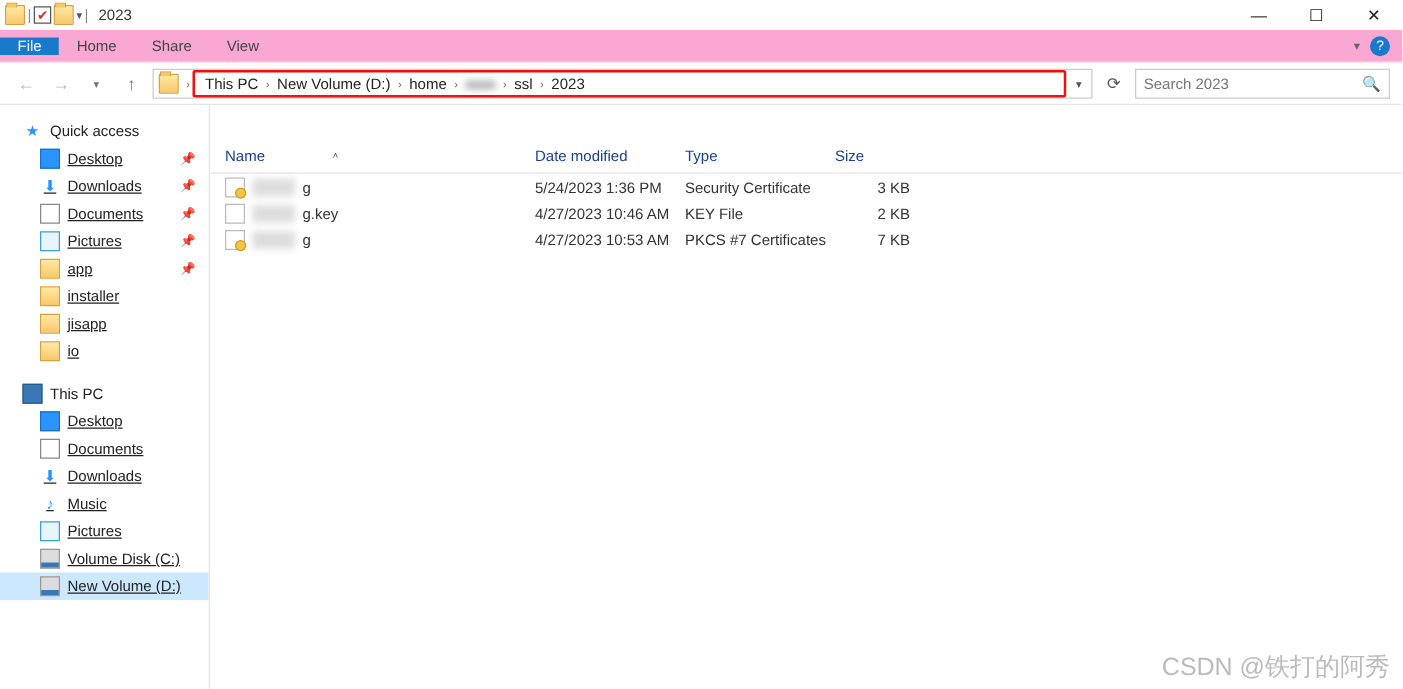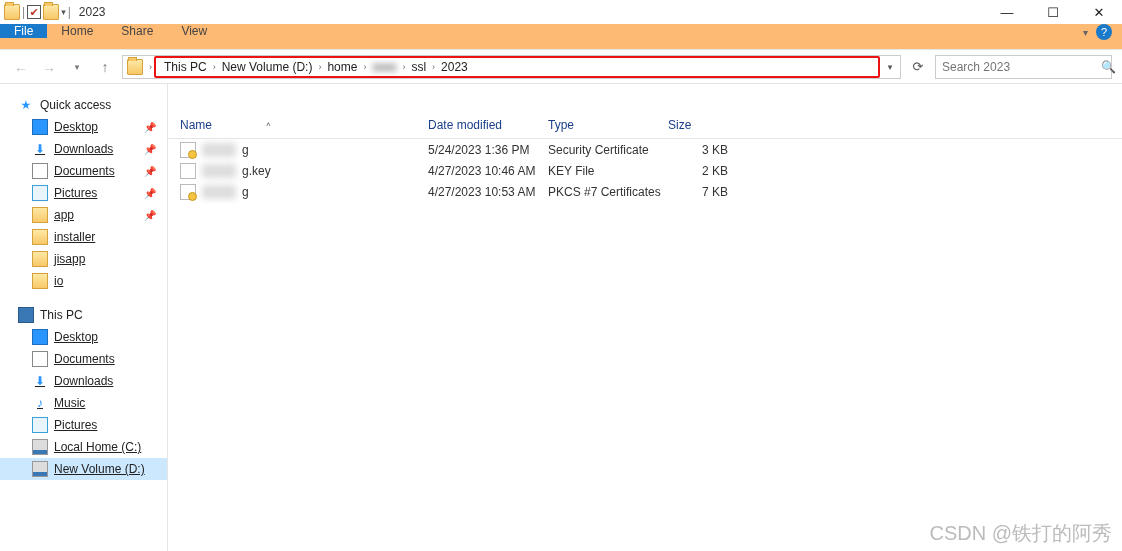--- a/index.html
+++ b/index.html
@@ -9,40 +9,40 @@
 .titlebar { height:24px; background:#fff; display:flex; align-items:center; padding-left:4px; }
 .titlebar .qat { display:flex; align-items:center; gap:2px; }
 .titlebar .qat .fld-ico, .addr-folder { width:16px; height:16px; background:linear-gradient(#ffe9a6,#f7c868); border:1px solid #d6a23c; border-radius:1px; position:relative; }
 .titlebar .qat .fld-ico::before, .addr-folder::before { content:""; position:absolute; top:-3px; left:0; width:7px; height:3px; background:#f7c868; border:1px solid #d6a23c; border-bottom:none; border-radius:1px 1px 0 0; }
 .check-ico { width:14px; height:14px; border:1px solid #555; display:flex; align-items:center; justify-content:center; color:#c0392b; font-size:11px; }
 .titlebar .title { margin-left:8px; color:#333; }
 .win-controls { margin-left:auto; display:flex; }
 .win-btn { width:46px; height:24px; display:flex; align-items:center; justify-content:center; font-size:13px; color:#222; }
 
 
-.ribbon { height:26px; background:#fdba74; display:flex; align-items:flex-start; border-bottom:1px solid #e5e5e5; }
+.ribbon { height:26px; background:#f9a8d4; display:flex; align-items:center; border-bottom:1px solid #e5e5e5; }
 .tab { padding:0 14px; display:flex; align-items:center; color:#444; }
 .tab.file { background:#1979ca; color:#fff; }
 .ribbon-right { margin-left:auto; display:flex; align-items:center; gap:8px; padding-right:10px; }
 .expand-caret { color:#666; font-size:10px; }
 .help-badge { width:16px; height:16px; border-radius:50%; background:#1979ca; color:#fff; display:flex; align-items:center; justify-content:center; font-size:11px; }
 
 
 .addr-row { height:34px; display:flex; align-items:center; gap:6px; padding:0 10px; border-bottom:1px solid #e5e5e5; }
 .nav-arrow { width:22px; text-align:center; color:#777; font-size:14px; }
 .nav-arrow.disabled { color:#bbb; }
 .addr-bar { flex:1; height:24px; border:1px solid #ccc; display:flex; align-items:center; }
 .addr-bar .addr-folder { margin:0 4px; }
 .crumb-wrap { flex:1; display:flex; align-items:center; height:100%; border:2px solid #e11; border-radius:2px; padding-left:4px; }
 .crumb { padding:0 4px; color:#222; }
 .crumb.blur { filter:blur(3px); }
 .crumb-caret { color:#666; font-size:9px; padding:0 2px; }
 .addr-drop { width:20px; text-align:center; color:#555; font-size:9px; }
 .refresh { width:22px; text-align:center; color:#555; font-size:13px; }
-.searchbox { width:177px; height:24px; border:1px solid #ccc; display:flex; align-items:center; padding:0 6px; gap:4px; }
+.searchbox { width:204px; height:24px; border:1px solid #ccc; display:flex; align-items:center; padding:0 6px; gap:4px; }
 .searchbox input { flex:1; border:none; outline:none; font-size:12px; color:#666; }
 .searchbox .mag { color:#777; font-size:12px; }
 
 
 .main { display:flex; height:calc(551px - 24px - 26px - 34px); }
 .sidebar { width:168px; border-right:1px solid #e5e5e5; padding-top:10px; overflow:hidden; }
 .side-item { display:flex; align-items:center; gap:6px; padding:3px 6px 3px 18px; color:#222; position:relative; }
 .side-item.lvl2 { padding-left:32px;text-decoration:underline; }
 .side-item.selected { background:#cce8ff; }
 .side-item .pin { position:absolute; right:10px; color:#7a7a7a; font-size:10px; }
@@ -203,21 +203,21 @@
     <div class="side-item lvl2">
         <span class="ico ico-music">♪</span>
         <span>Music</span>
       </div>
     <div class="side-item lvl2">
         <span class="ico ico-pic"></span>
         <span>Pictures</span>
       </div>
     <div class="side-item lvl2">
         <span class="ico ico-disk"></span>
-        <span>Local Home (C:)</span>
+        <span>Volume Disk (C:)</span>
       </div>
     <div class="side-item lvl2 selected">
         <span class="ico ico-disk"></span>
         <span>New Volume (D:)</span>
       </div>
   </div>
 
   <div class="filelist">
     <div class="cols">
       <div class="col-name">

